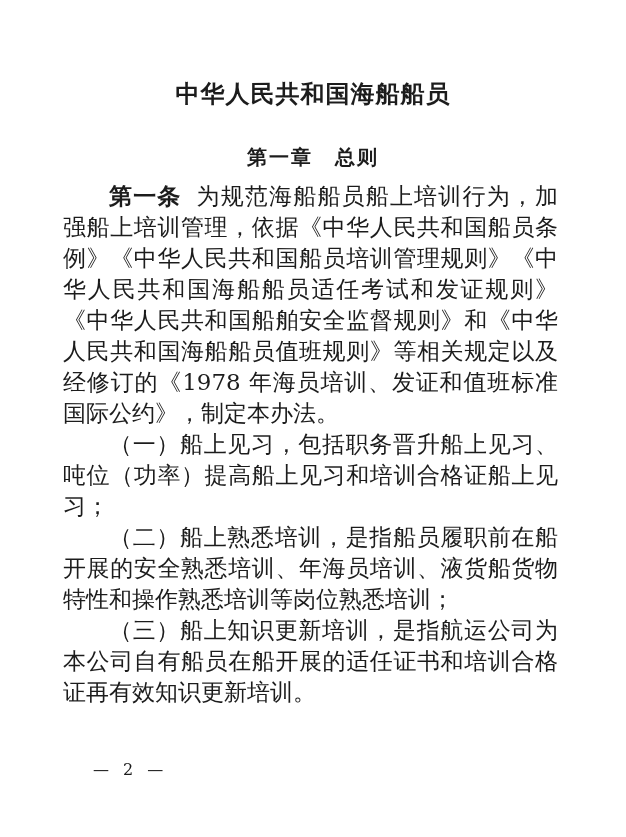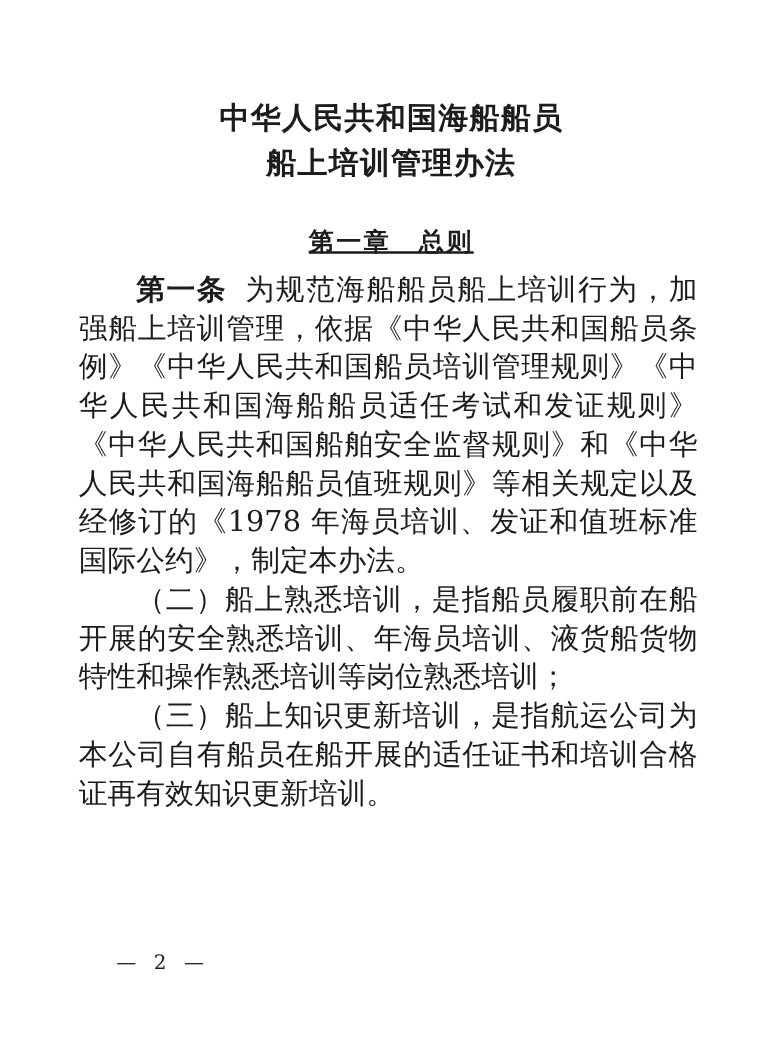--- a/index.html
+++ b/index.html
@@ -27,21 +27,20 @@
     letter-spacing: 1px;
   }
   .title-line { display: block; }
   .chapter-heading {
     margin: 32px 0 0 0;
     font-size: 20px;
     font-weight: 700;
     line-height: 26px;
     text-align: center;
     letter-spacing: 2px;
-    text-decoration: underline;
   }
   .body-text {
     margin-top: 10px;
     width: 495px;
     font-size: 23px;
     line-height: 31px;
     text-align: justify;
     text-justify: inter-ideograph;
     word-break: normal;
   }
@@ -64,27 +63,27 @@
   }
   .page-footer .page-num { margin: 0 14px; }
 </style>
 </head>
 <body>
 
 <div class="page">
 
   <h1 class="doc-title">
     <span class="title-line">中华人民共和国海船船员</span>
-    <span class="title-line">船上培训管理办法</span>
   </h1>
 
   <h2 class="chapter-heading">第一章　总则</h2>
 
   <div class="body-text" id="paragraphs">
       <p><span class="article-prefix">第一条</span>为规范海船船员船上培训行为，加强船上培训管理，依据《中华人民共和国船员条例》《中华人民共和国船员培训管理规则》《中华人民共和国海船船员适任考试和发证规则》《中华人民共和国船舶安全监督规则》和《中华人民共和国海船船员值班规则》等相关规定以及经修订的《1978 年海员培训、发证和值班标准国际公约》，制定本办法。</p>
+      <p>（一）船上见习，包括职务晋升船上见习、吨位（功率）提高船上见习和培训合格证船上见习；</p>
       <p>（二）船上熟悉培训，是指船员履职前在船开展的安全熟悉培训、年海员培训、液货船货物特性和操作熟悉培训等岗位熟悉培训；</p>
       <p>（三）船上知识更新培训，是指航运公司为本公司自有船员在船开展的适任证书和培训合格证再有效知识更新培训。</p>
     </div>
 
   <div class="page-footer">
     <span>—</span><span class="page-num">2</span><span>—</span>
   </div>
 
 </div>
 

